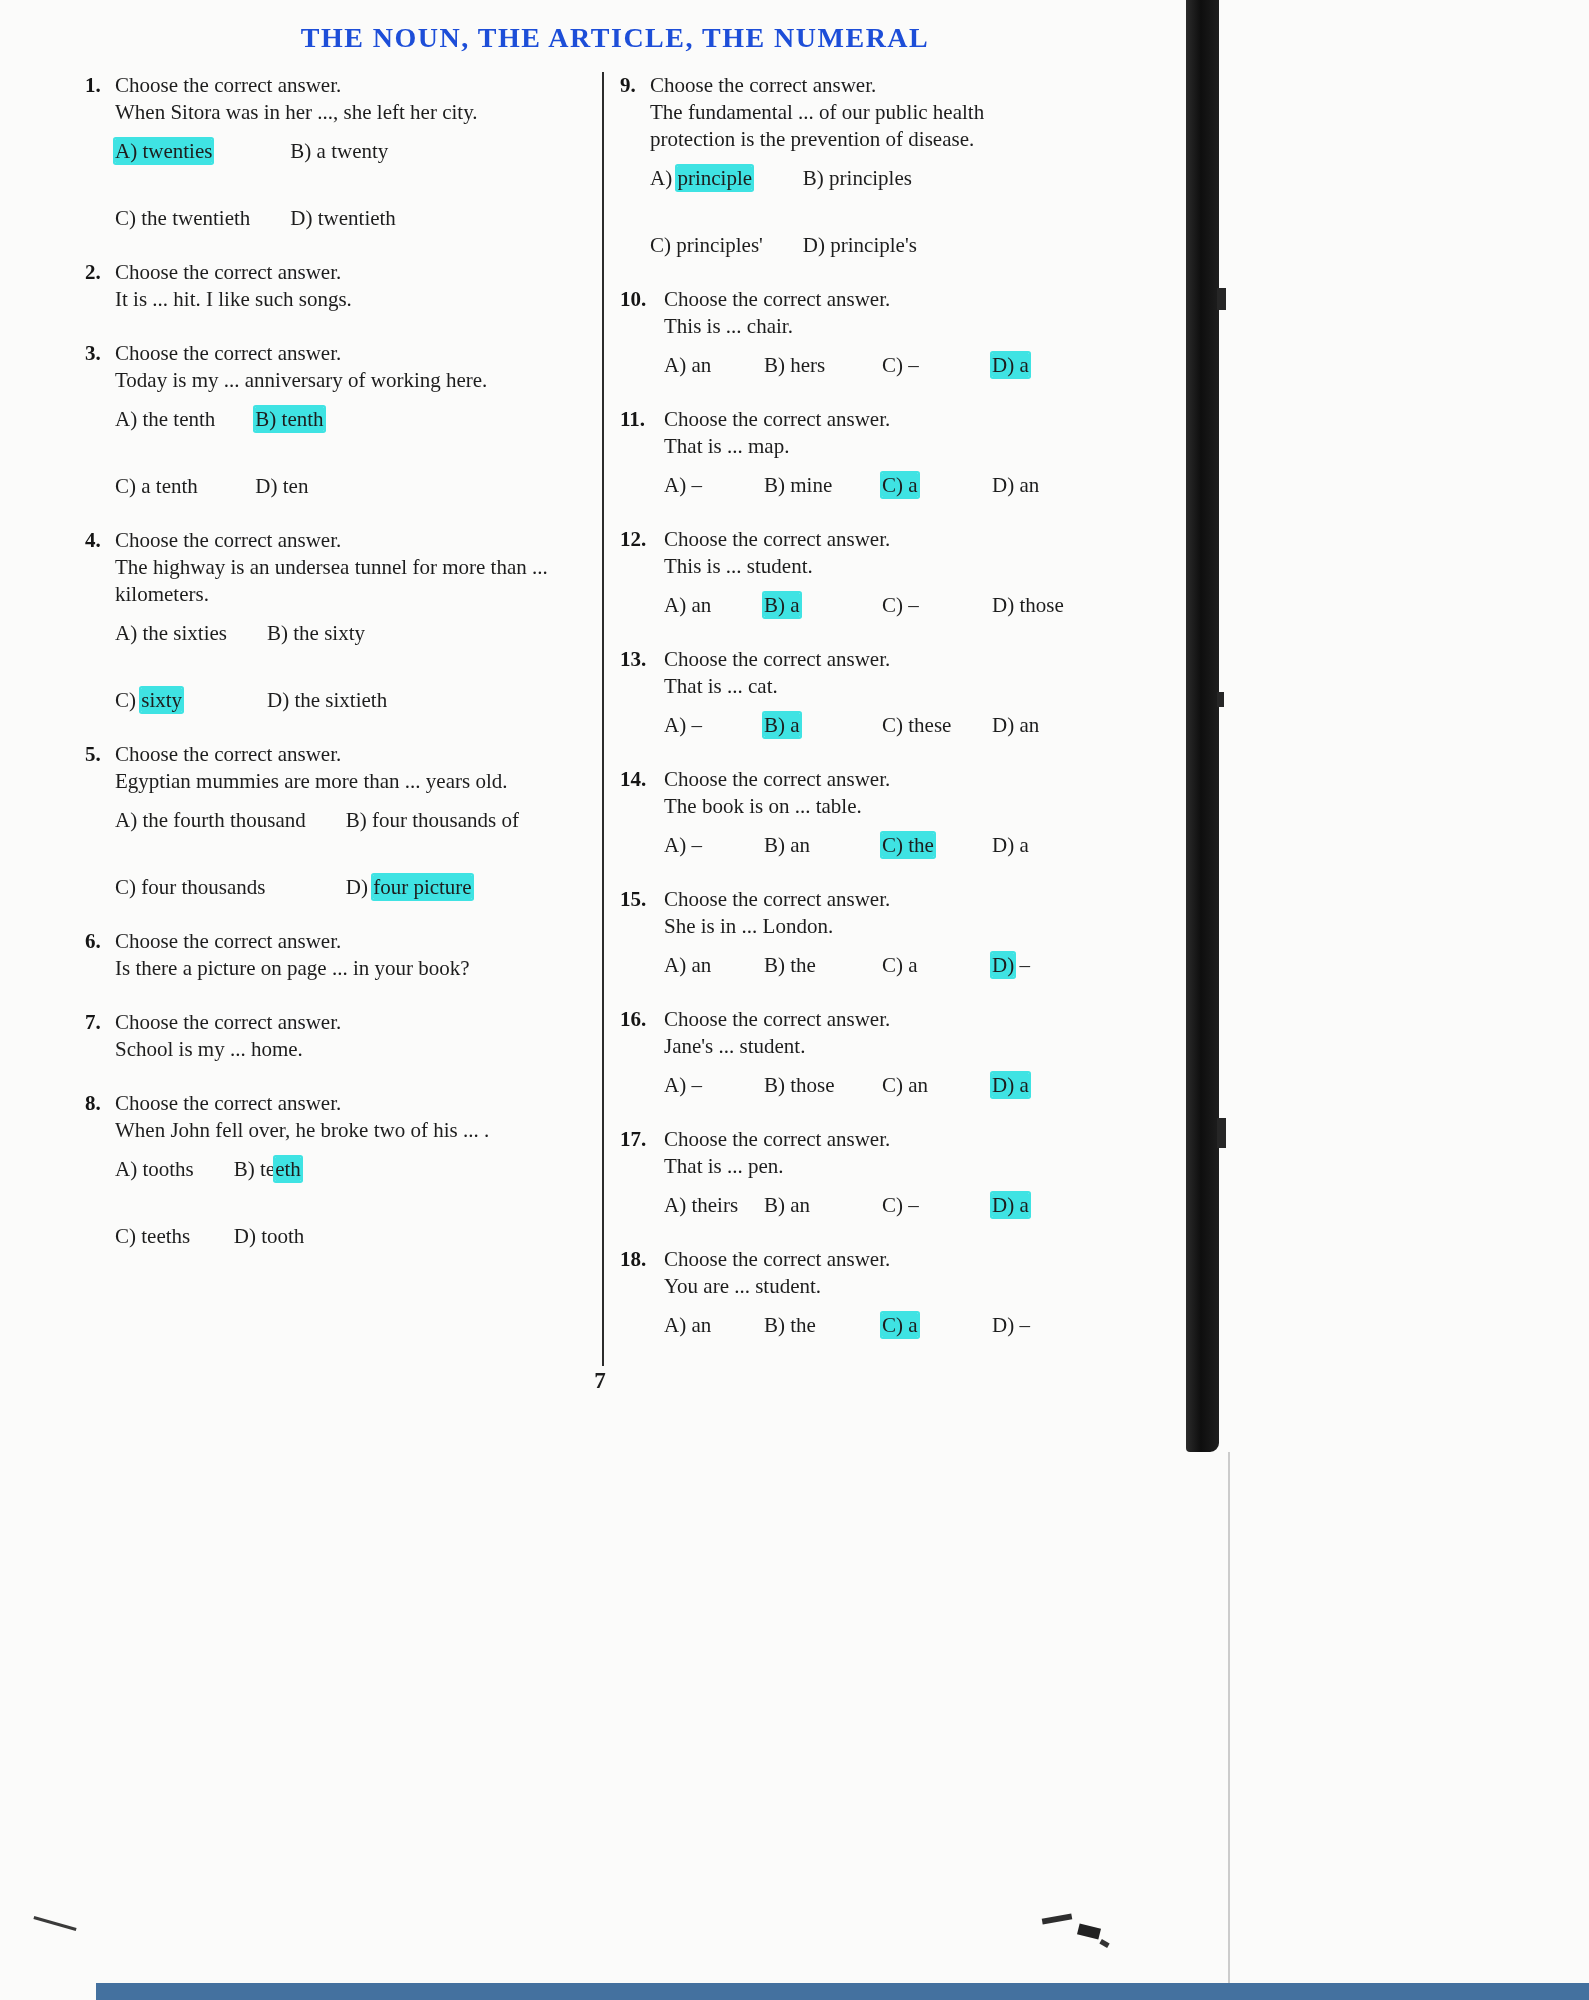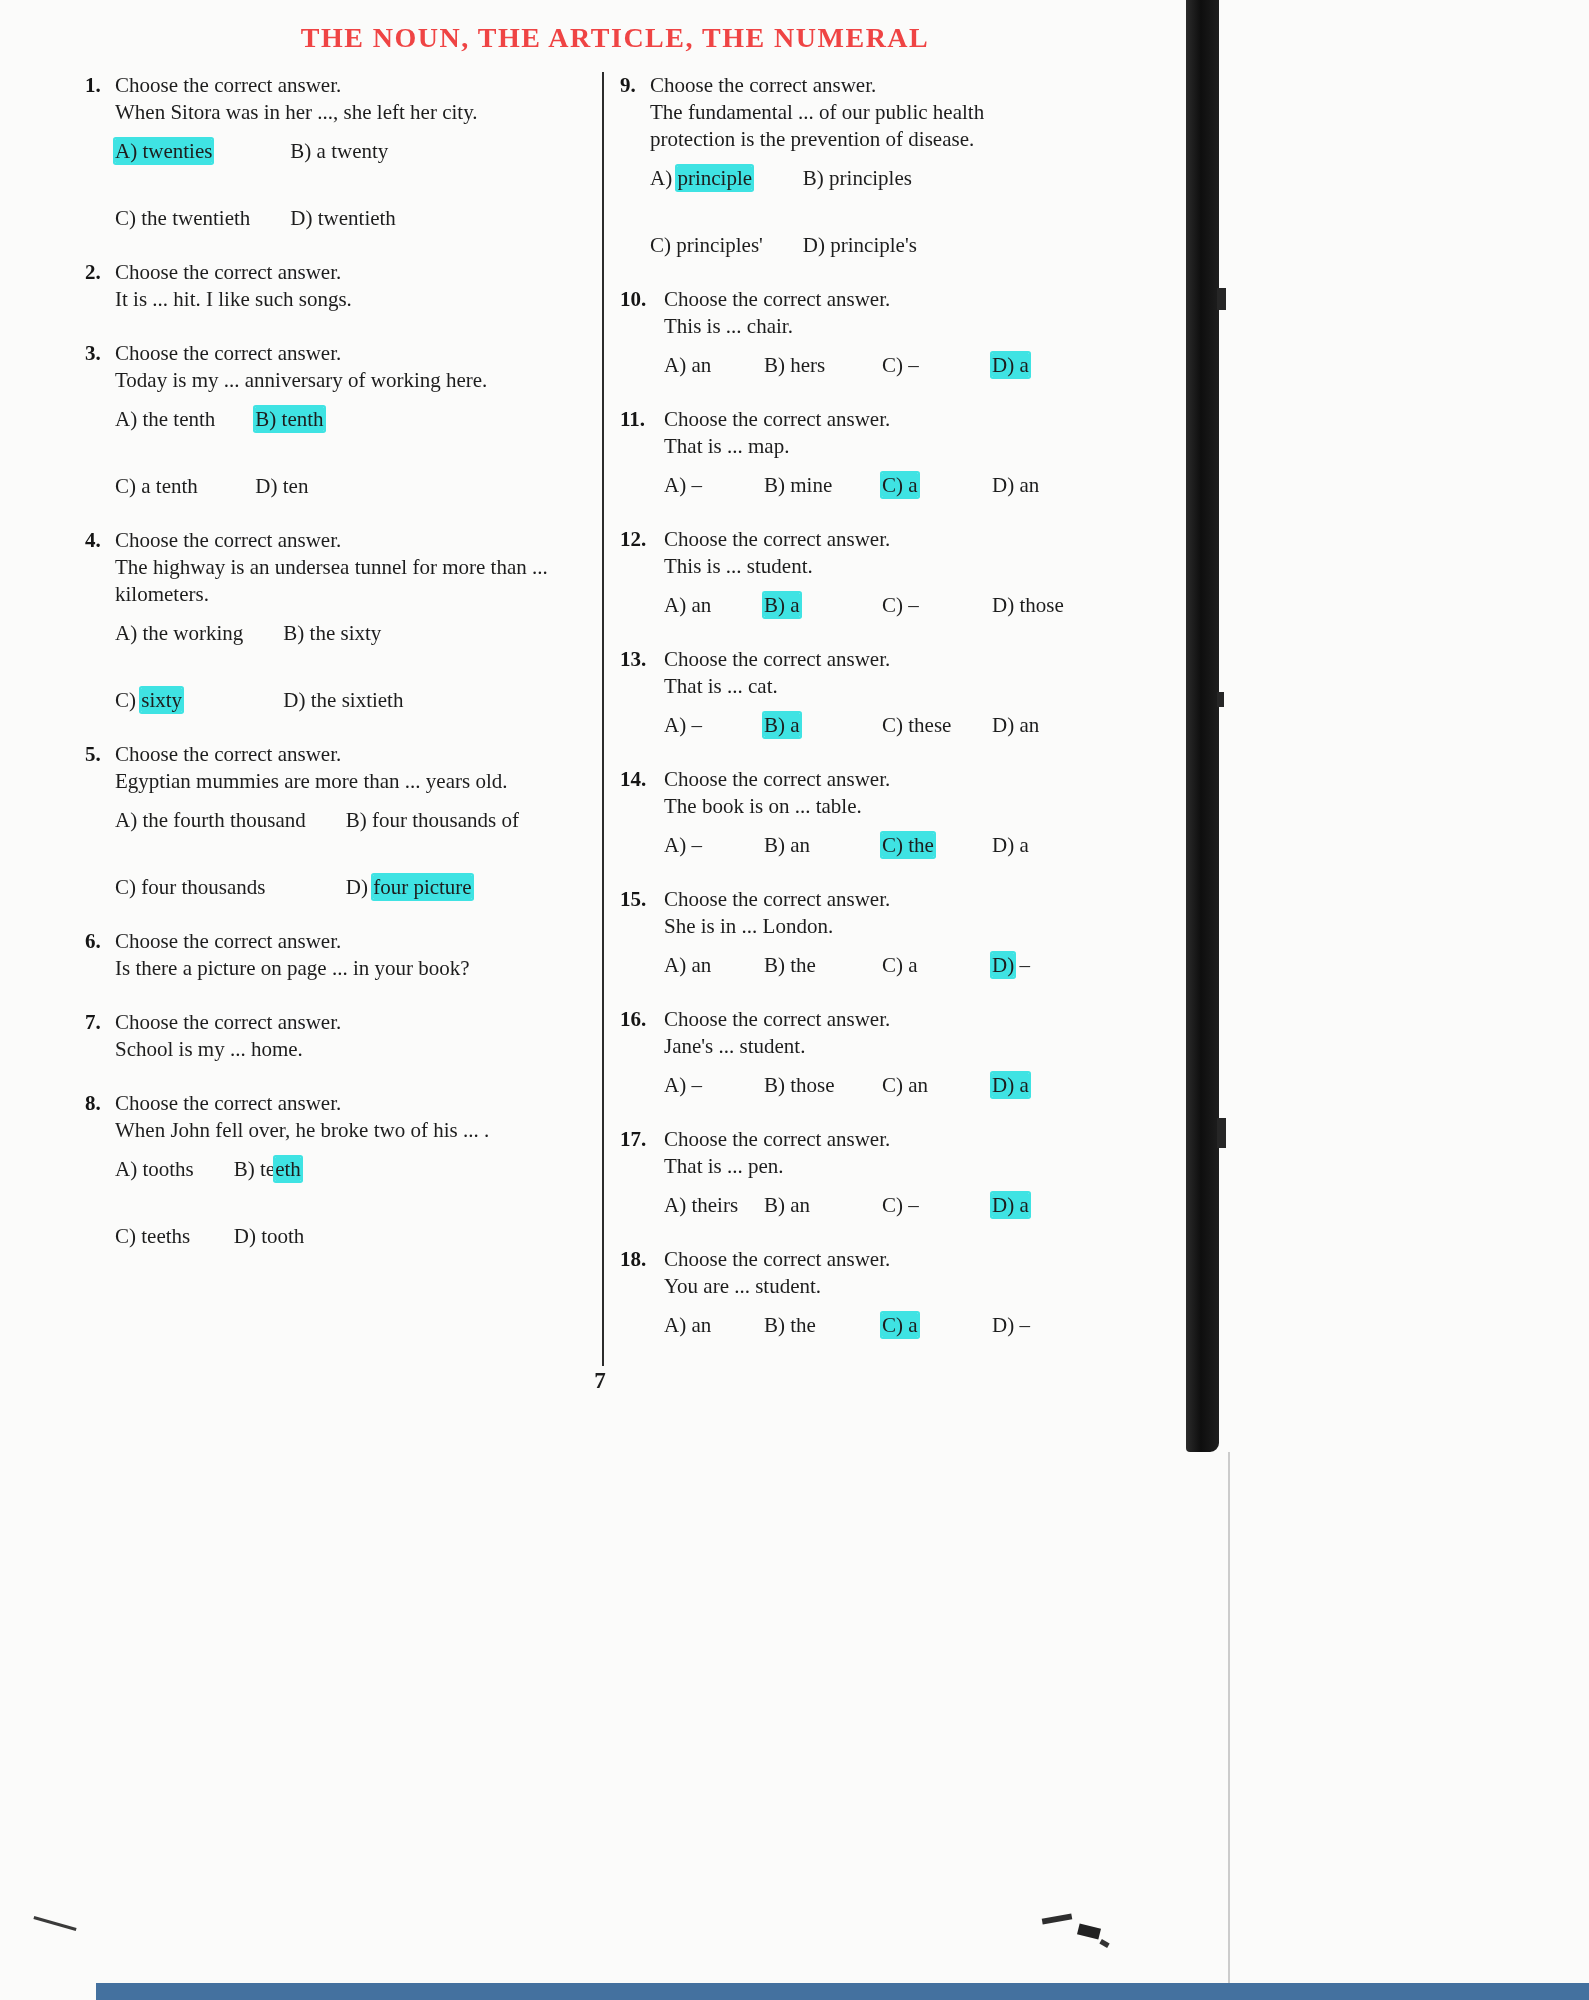--- a/index.html
+++ b/index.html
@@ -14,21 +14,21 @@
   .page { position:absolute; inset:0; }
 
   .title {
     width:1230px;
     padding-top:20px;
     text-align:center;
     font-size:28px;
     line-height:36px;
     font-weight:bold;
     letter-spacing:1.5px;
-    color:#ef4444;
+    color:#1d4ed8;
   }
 
   .columns {
     display:flex;
     margin:16px 0 0 85px;
     width:982px;
     align-items:stretch;
   }
   .col-left { width:517px; padding-right:45px; }
   .col-right { width:465px; border-left:2px solid #2c2c2c; padding-left:16px; }
@@ -108,21 +108,21 @@
             <span class="option"><span class="hl">B) tenth</span></span>
             <span class="option"><span>C) a tenth</span></span>
             <span class="option"><span>D) ten</span></span>
           </div>
         </div>
         <div class="question q-pad1">
           <span class="q-num">4.</span>
           <div class="q-head"><span class="q-instr">Choose the correct answer.</span></div>
           <div class="q-text">The highway is an undersea tunnel for more than ... kilometers.</div>
           <div class="q-options grid2">
-            <span class="option"><span>A) the working</span></span>
+            <span class="option"><span>A) the sixties</span></span>
             <span class="option"><span>B) the sixty</span></span>
             <span class="option"><span>C) </span><span class="hl">sixty</span></span>
             <span class="option"><span>D) the sixtieth</span></span>
           </div>
         </div>
         <div class="question q-pad1">
           <span class="q-num">5.</span>
           <div class="q-head"><span class="q-instr">Choose the correct answer.</span></div>
           <div class="q-text">Egyptian mummies are more than ... years old.</div>
           <div class="q-options grid2">

